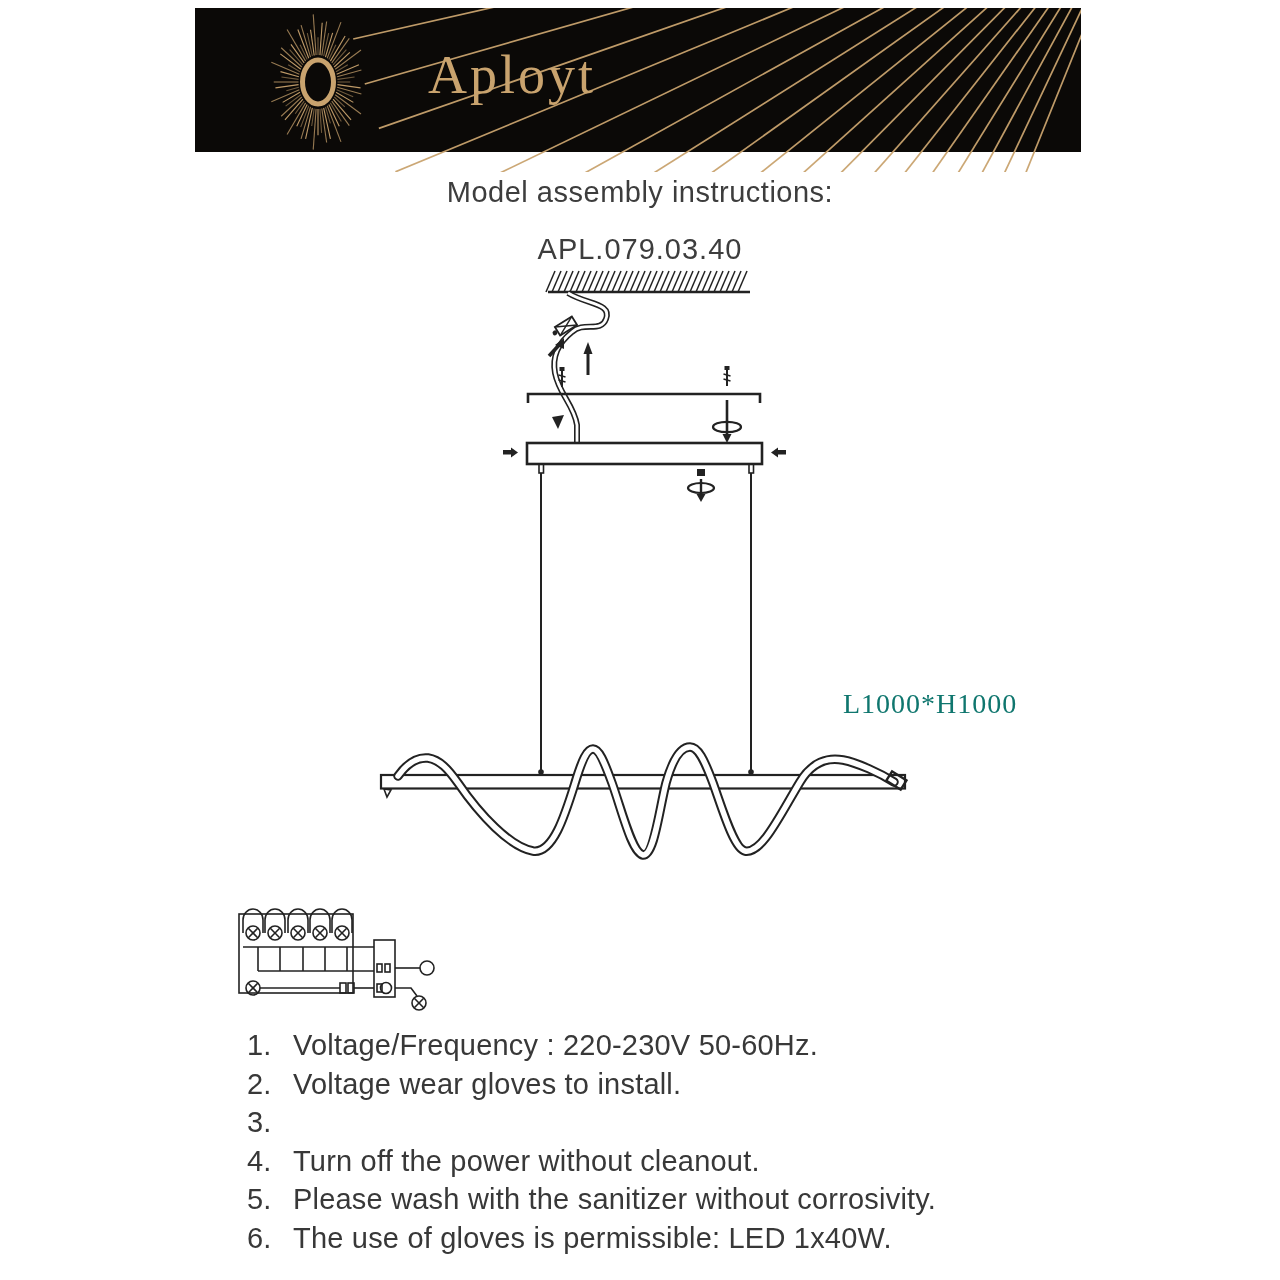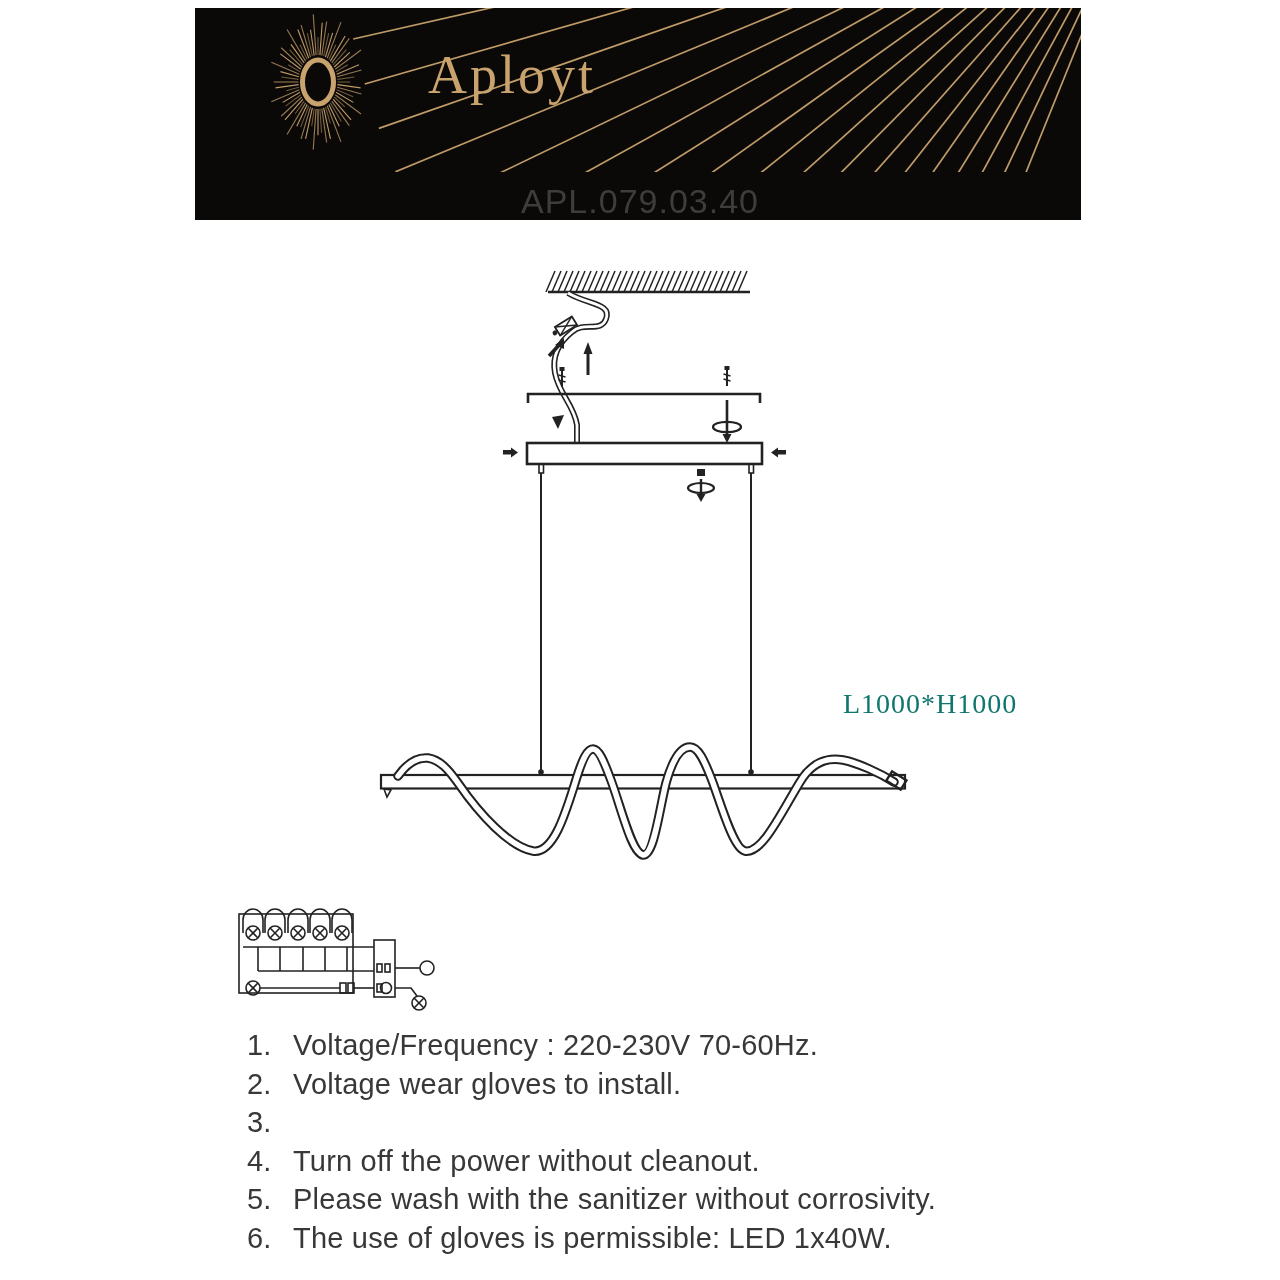--- a/index.html
+++ b/index.html
@@ -1,26 +1,26 @@
 <!DOCTYPE html>
 <html><head>
 <meta charset="utf-8">
 <style>
   html,body{margin:0;padding:0;background:#ffffff;}
   #page{position:relative;width:1280px;height:1280px;background:#ffffff;overflow:hidden;
         font-family:"Liberation Sans",sans-serif;}
   
-  #banner{position:absolute;left:195px;top:8px;width:886px;height:212px;background:#0b0907;}
+  #banner{position:absolute;left:195px;top:8px;width:886px;height:144px;background:#0b0907;}
   #banner svg{position:absolute;left:0;top:0;}
   #brand{position:absolute;left:233px;top:36px;font-family:"Liberation Serif",serif;
          font-size:54px;font-weight:400;color:#c9a36e;letter-spacing:3px;}
   
   .title-wrap{position:absolute;left:0;top:176px;width:1280px;text-align:center;color:#3d3d3d;}
   #heading{font-size:29px;letter-spacing:0.5px;}
-  #model{font-size:34px;margin-top:6px;letter-spacing:1px;}
+  #model{font-size:29px;margin-top:24px;letter-spacing:1px;}
   
   #assembly-svg{position:absolute;left:360px;top:255px;}
   #wiring-svg{position:absolute;left:225px;top:900px;}
   #dim-label{position:absolute;left:843px;top:688px;width:200px;
              font-family:"Liberation Serif",serif;font-size:28px;color:#0f766e;letter-spacing:1px;}
   
   #instructions{position:absolute;left:247px;top:1026px;color:#383838;}
   .ins-row{display:flex;font-size:29px;line-height:38.6px;letter-spacing:0.2px;}
   .ins-num{width:46px;flex:0 0 46px;}
   .ins-text{white-space:nowrap;}
@@ -121,20 +121,21 @@
           <line x1="958" y1="-150" x2="200.41878334074488" y2="163.80041453937372"></line>
           <line x1="958" y1="-150" x2="183.847003277917" y2="120.34632911548562"></line>
           <line x1="958" y1="-150" x2="169.76540933057868" y2="76.02263176993972"></line>
           <line x1="958" y1="-150" x2="158.21929718301965" y2="30.971896717630926"></line>
         </g>
     </svg>
     <span id="brand">Aployt</span>
   </div>
 
   <div class="title-wrap">
+    <div id="heading">Model assembly instructions:</div>
     <div id="model">APL.079.03.40</div>
   </div>
 
   <svg id="assembly-svg" width="720" height="625" viewBox="0 0 720 625">
 
     <g>
       <line class="ink" x1="188" y1="37" x2="390" y2="37" stroke-width="2.4"></line>
       <g id="hatch-lines" stroke="#222" stroke-width="1.5">
           <line x1="186" y1="37" x2="195" y2="16"></line>
           <line x1="192" y1="37" x2="201" y2="16"></line>
@@ -305,21 +306,21 @@
       <line x1="170" y1="68" x2="195" y2="68"></line>
       <circle cx="202" cy="68" r="7"></circle>
       <polyline points="170,88 186,88 192,96"></polyline>
       <use href="#lampX" x="194" y="103"></use>
     </g>
   </svg>
 
   <div id="instructions">
     <div class="ins-row">
       <span class="ins-num">1.</span>
-      <span class="ins-text">Voltage/Frequency : 220-230V 70-60Hz.</span>
+      <span class="ins-text">Voltage/Frequency : 220-230V 50-60Hz.</span>
     </div>
     <div class="ins-row">
       <span class="ins-num">2.</span>
       <span class="ins-text">Voltage wear gloves to install.</span>
     </div>
     <div class="ins-row">
       <span class="ins-num">3.</span>
     </div>
     <div class="ins-row">
       <span class="ins-num">4.</span>

